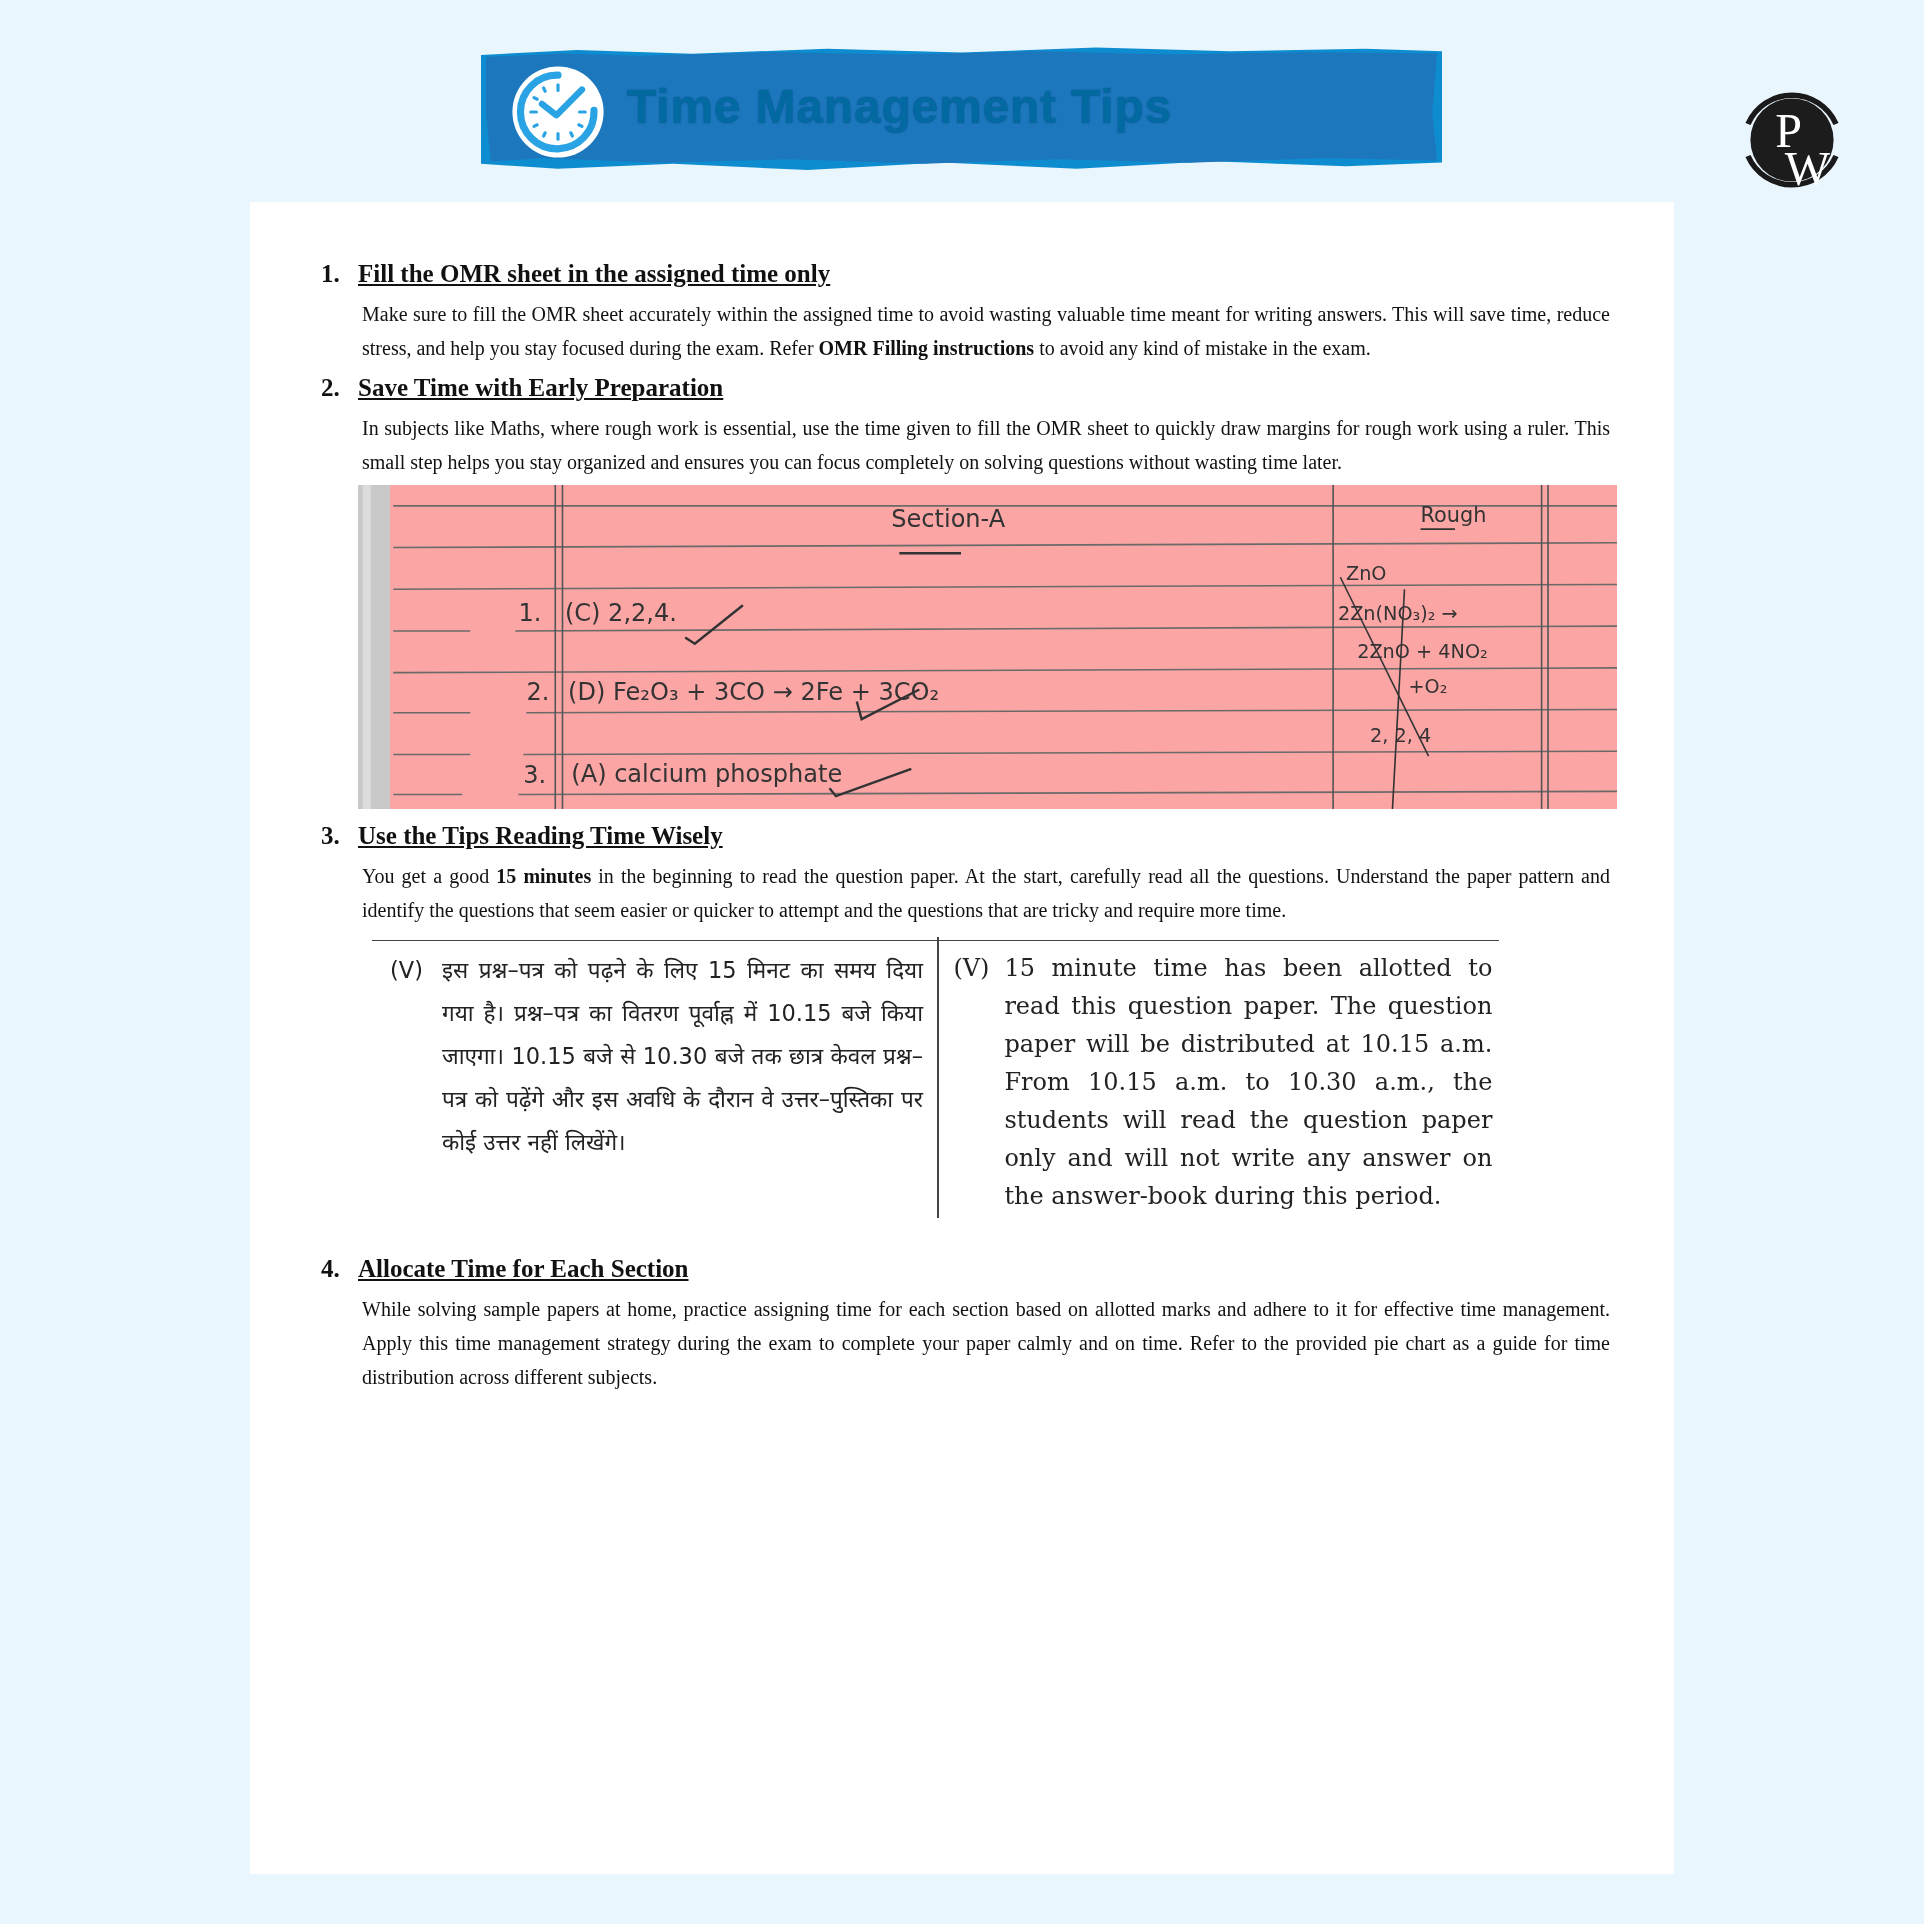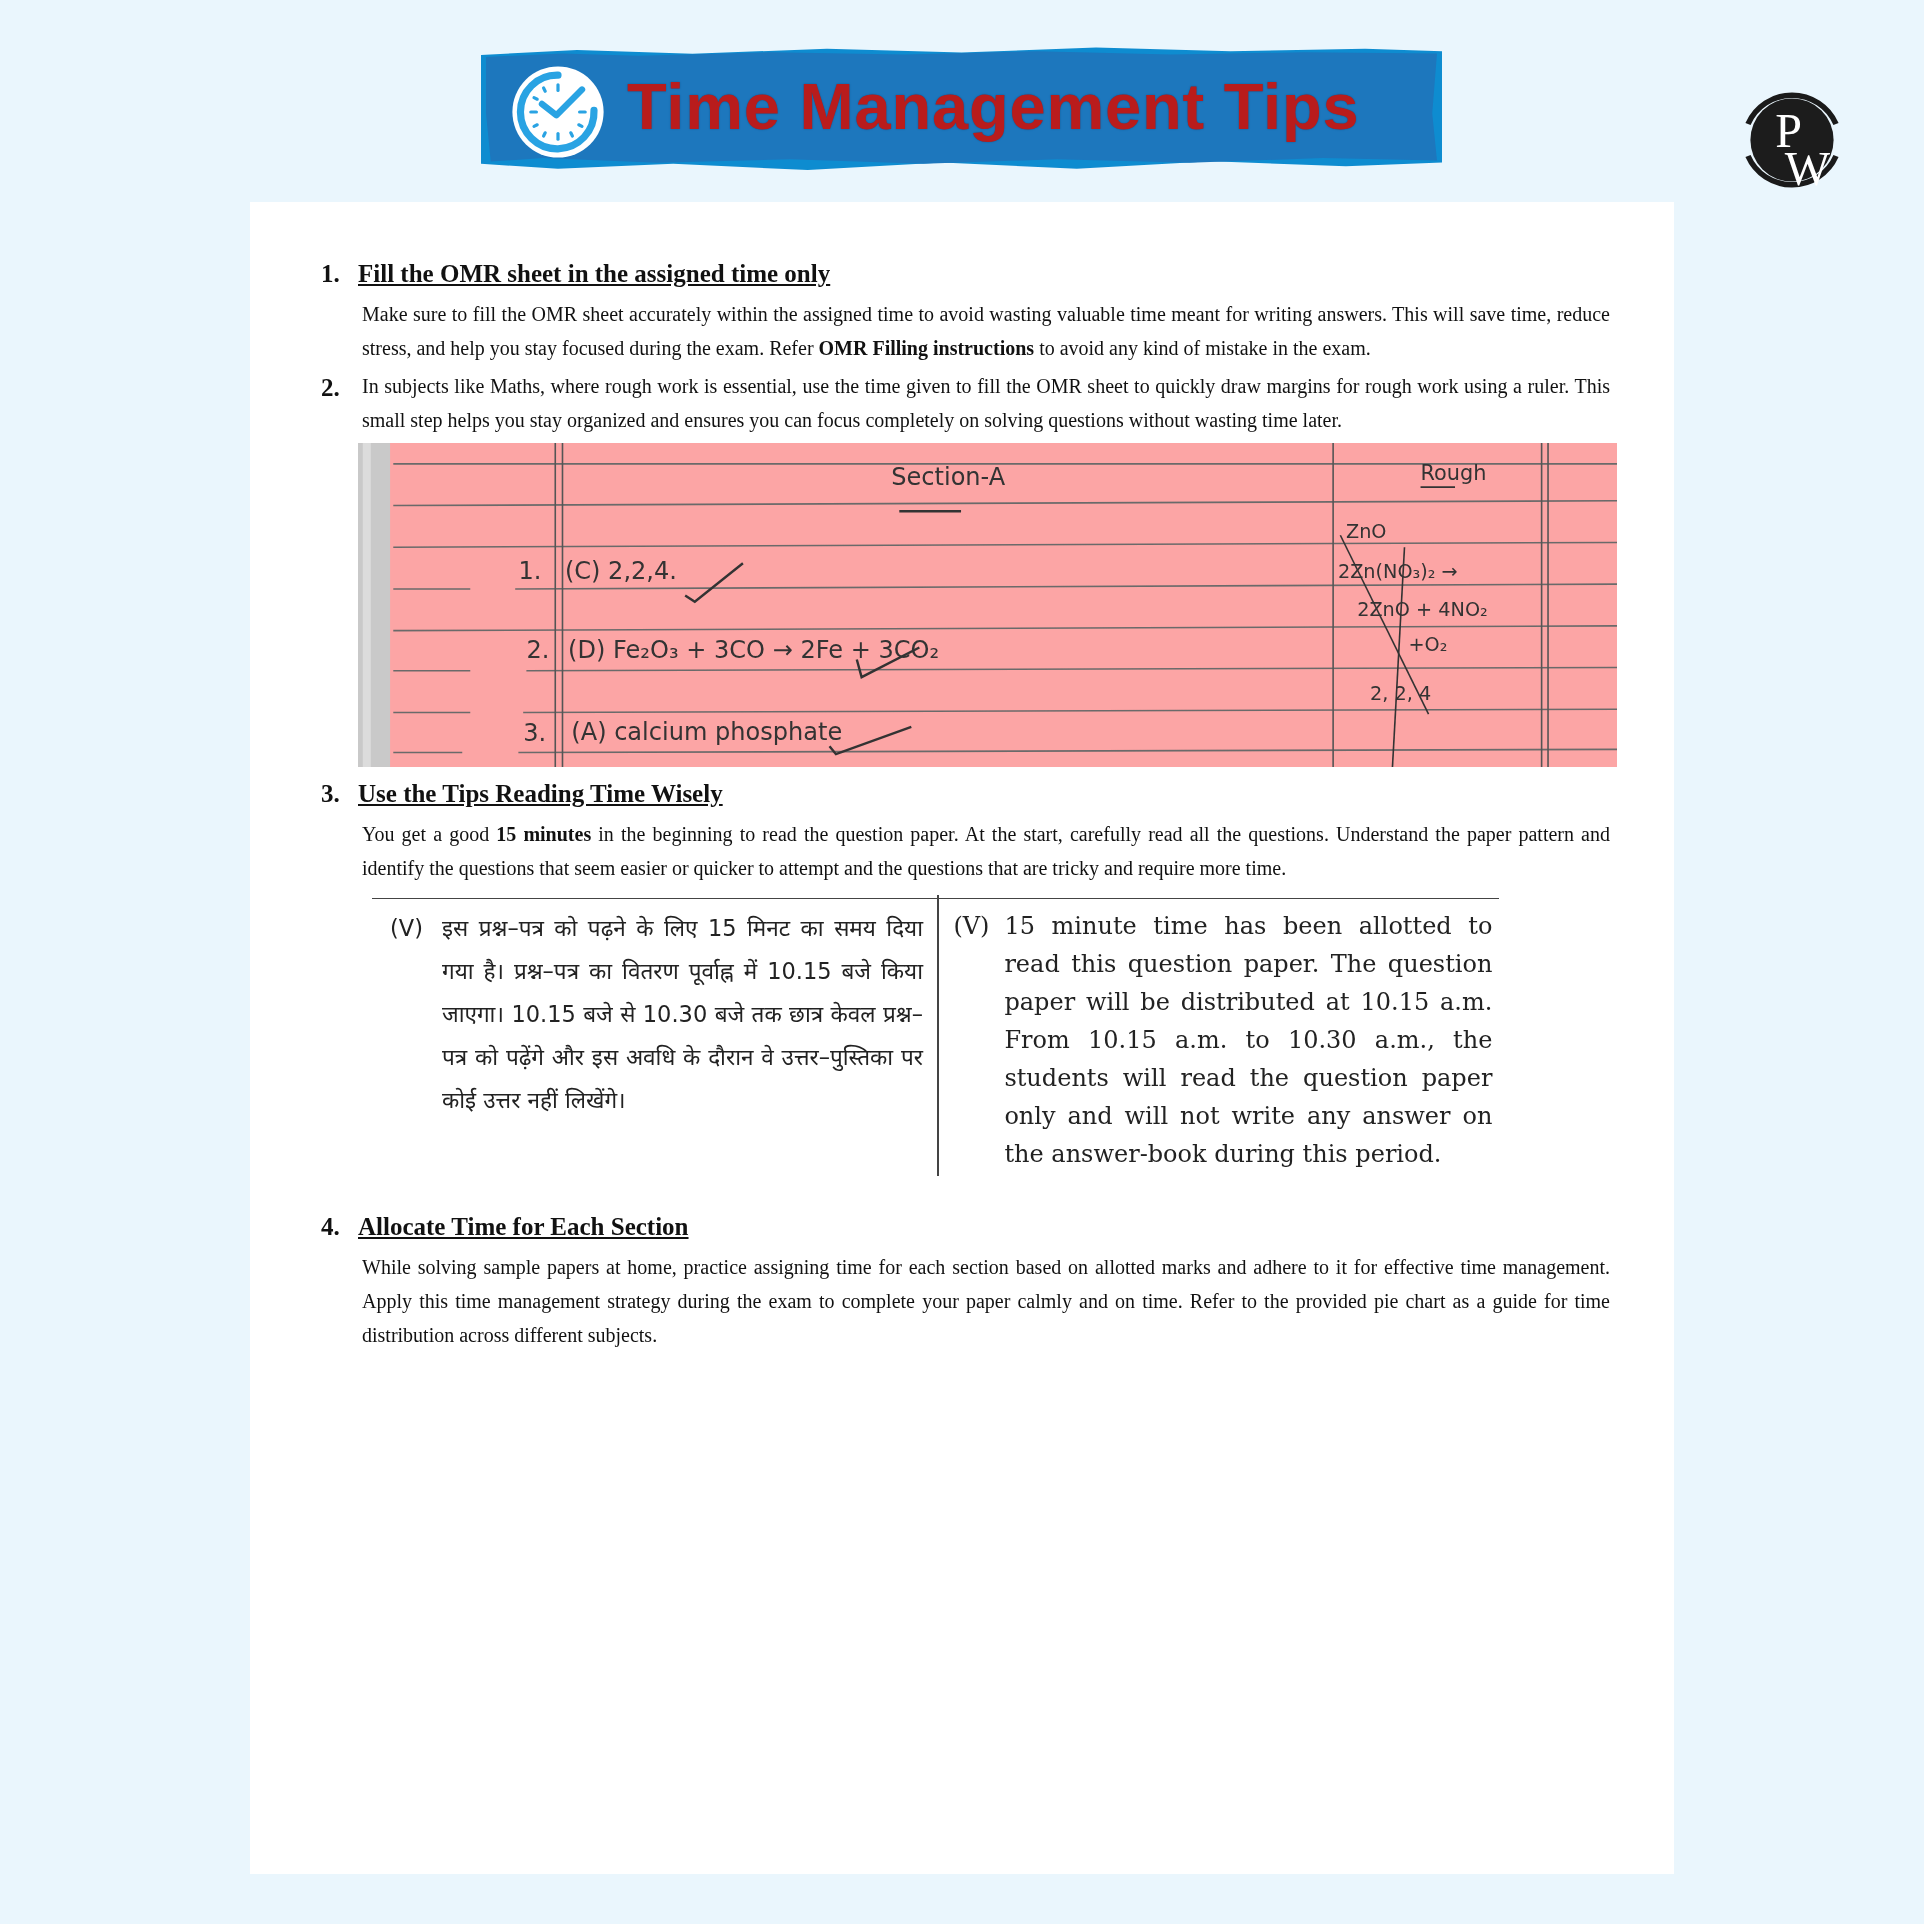--- a/index.html
+++ b/index.html
@@ -21,21 +21,21 @@
     background:#0e8cd0;
     clip-path: polygon(0% 8%, 10% 4%, 22% 7%, 36% 3%, 50% 6%, 64% 2%, 78% 5%, 92% 3%, 100% 5%,
                        100% 94%, 90% 97%, 76% 93%, 62% 99%, 48% 94%, 34% 100%, 20% 95%, 8% 99%, 0% 95%);
   }
   .clock {
     position:absolute; left:510px; top:64px; width:96px; height:96px;
   }
   .banner-title {
     position:absolute; left:627px; top:63px; height:88px; line-height:88px;
     font-family:"Liberation Sans", "DejaVu Sans", sans-serif; font-weight:bold;
-    font-size:65px; color:#b91c1c; letter-spacing:0.8px; white-space:nowrap;
+    font-size:48px; color:#0369a1; letter-spacing:0.8px; white-space:nowrap;
     text-shadow: 0 0 1.6px #0b4f86;
   }
   
   .logo { position:absolute; left:1732px; top:80px; width:120px; height:120px; }
 
   
   .panel {
     position:absolute; left:250px; top:202px; width:1424px; height:1672px;
     background:#ffffff;
   }
@@ -115,20 +115,21 @@
   <div class="content">
 
     <div class="item">
       <span class="item-num">1.</span>
       <p class="item-title">Fill the OMR sheet in the assigned time only</p>
       <p class="item-body"><span>Make sure to fill the OMR sheet accurately within the assigned time to avoid wasting valuable time meant for writing answers. This will save time, reduce stress, and help you stay focused during the exam. Refer </span><b>OMR Filling instructions</b><span> to avoid any kind of mistake in the exam.</span></p>
     </div>
 
     <div class="item" style="margin-top:3.2px;">
       <span class="item-num">2.</span>
+      <p class="item-title">Save Time with Early Preparation</p>
       <p class="item-body">In subjects like Maths, where rough work is essential, use the time given to fill the OMR sheet to quickly draw margins for rough work using a ruler. This small step helps you stay organized and ensures you can focus completely on solving questions without wasting time later.</p>
 
       <div class="sheet">
         <svg width="1259" height="324" viewBox="0 0 1570 404">
 
           <rect x="0" y="0" width="40" height="404" fill="#c9c9c9"></rect>
           <rect x="6" y="0" width="10" height="404" fill="#dcdcdc"></rect>
 
           <g stroke="#6a6a6a" stroke-width="2">
             <line x1="44" y1="26" x2="1570" y2="26"></line>

